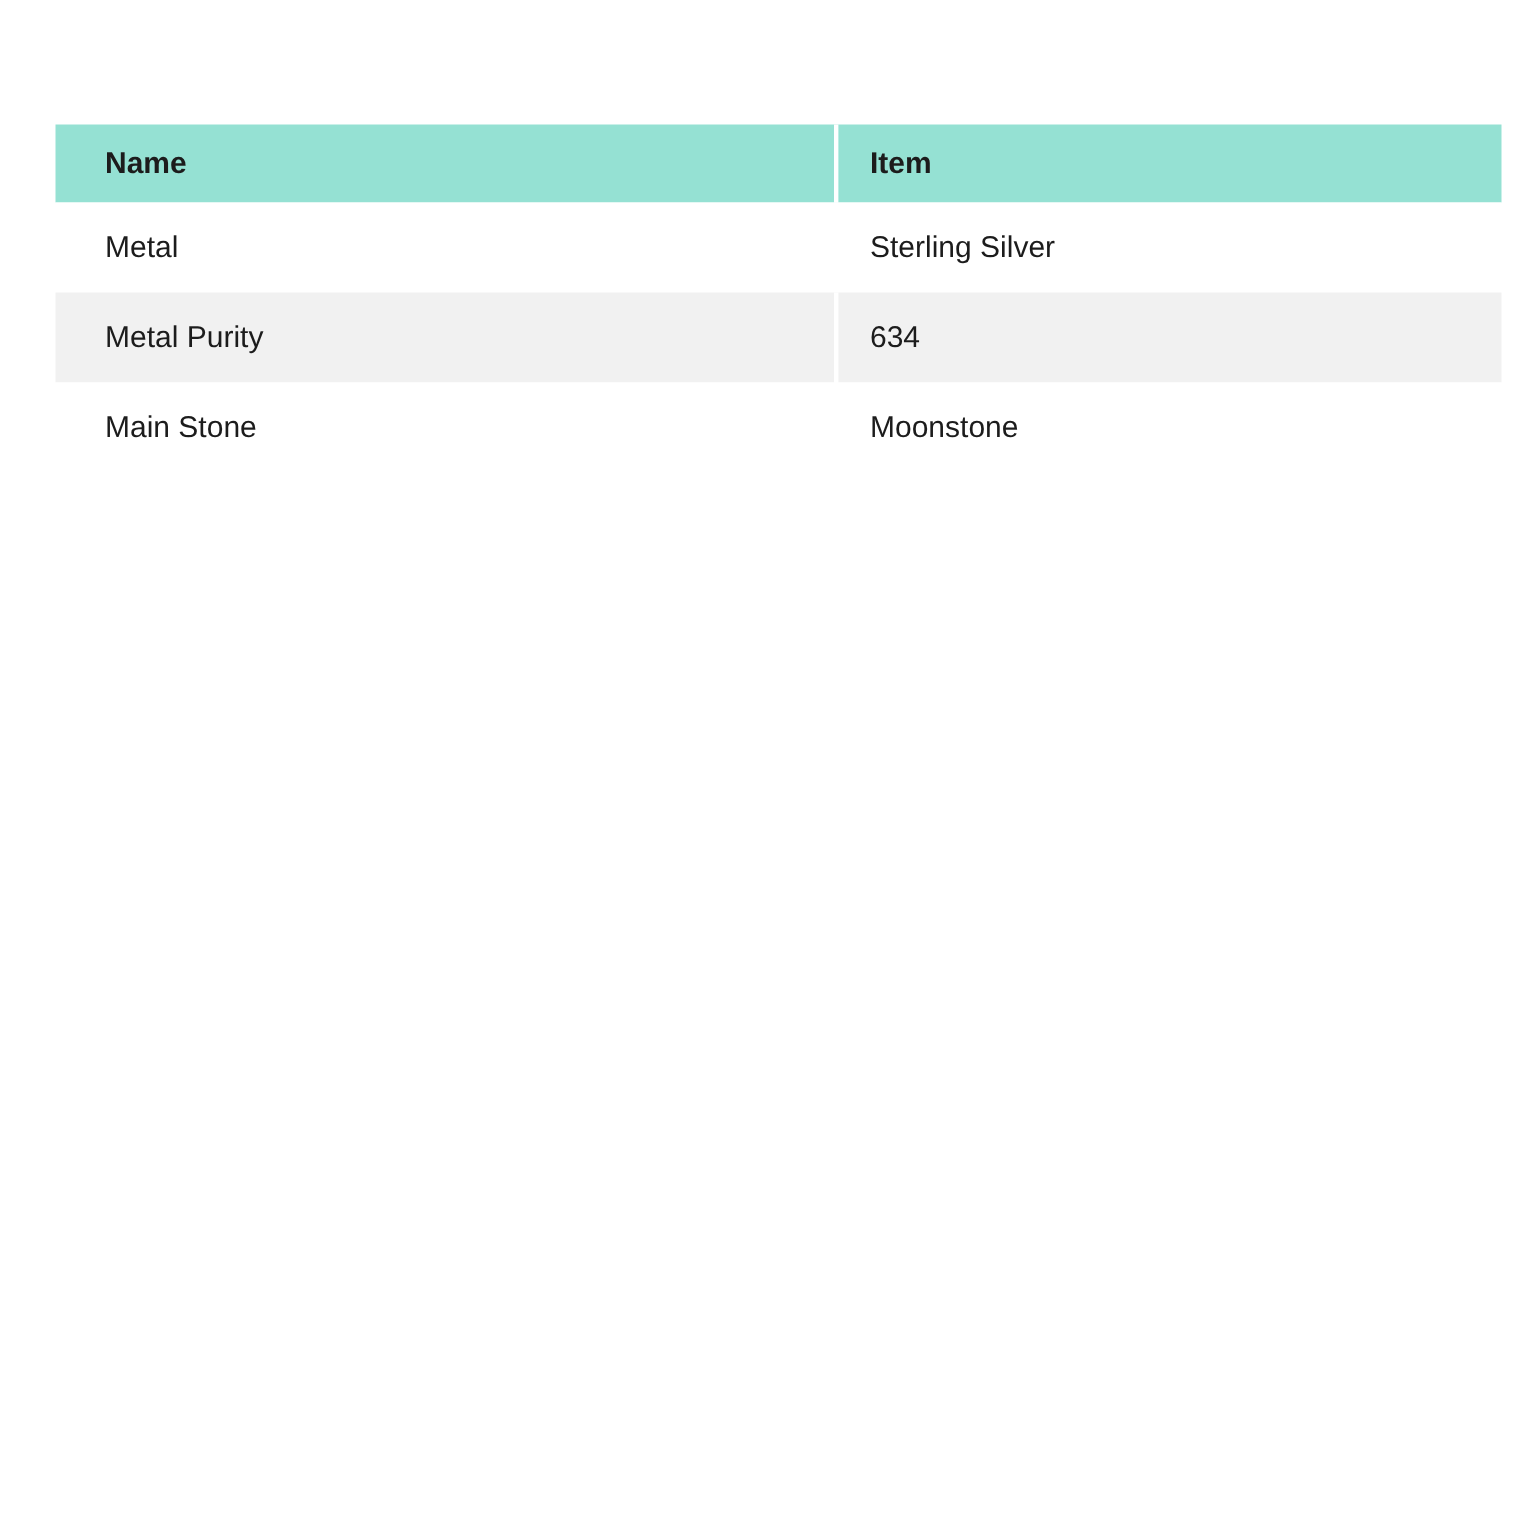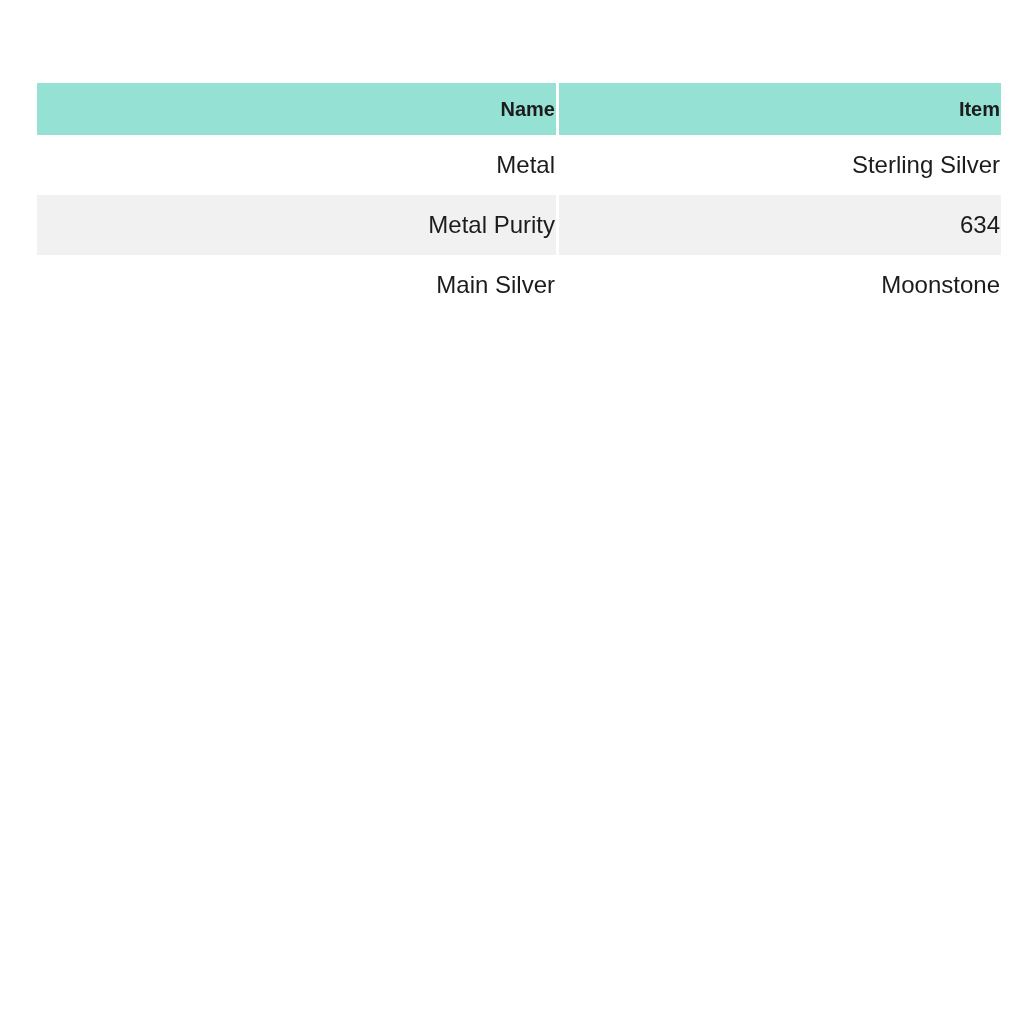--- a/index.html
+++ b/index.html
@@ -21,21 +21,21 @@
     width: 964px;
   }
   table.attributes {
     width: 100%;
     border-collapse: separate;
     border-spacing: 0;
     table-layout: fixed;
   }
   table.attributes th,
   table.attributes td {
-    text-align: right;
+    text-align: left;
     vertical-align: middle;
     white-space: nowrap;
     overflow: hidden;
   }
   
   table.attributes th:first-child,
   table.attributes td:first-child {
     width: 485px;
     padding-left: 33px;
     border-right: 3px solid #ffffff;
@@ -46,21 +46,21 @@
     padding-left: 21px;
   }
   table.attributes thead th {
     background: #95e1d3;
     height: 50px;
     font-size: 20px;
     font-weight: 700;
   }
   table.attributes tbody td {
     height: 58px;
-    font-size: 24px;
+    font-size: 20px;
     font-weight: 400;
     background: #ffffff;
   }
   table.attributes tbody tr:nth-child(even) td {
     background: #f1f1f1;
   }
 </style>
 </head>
 <body>
 
@@ -75,18 +75,18 @@
     <tbody>
       <tr>
         <td>Metal</td>
         <td>Sterling Silver</td>
       </tr>
       <tr>
         <td>Metal Purity</td>
         <td>634</td>
       </tr>
       <tr>
-        <td>Main Silver</td>
+        <td>Main Stone</td>
         <td>Moonstone</td>
       </tr>
     </tbody>
   </table>
 </div>
 
 </body></html>

